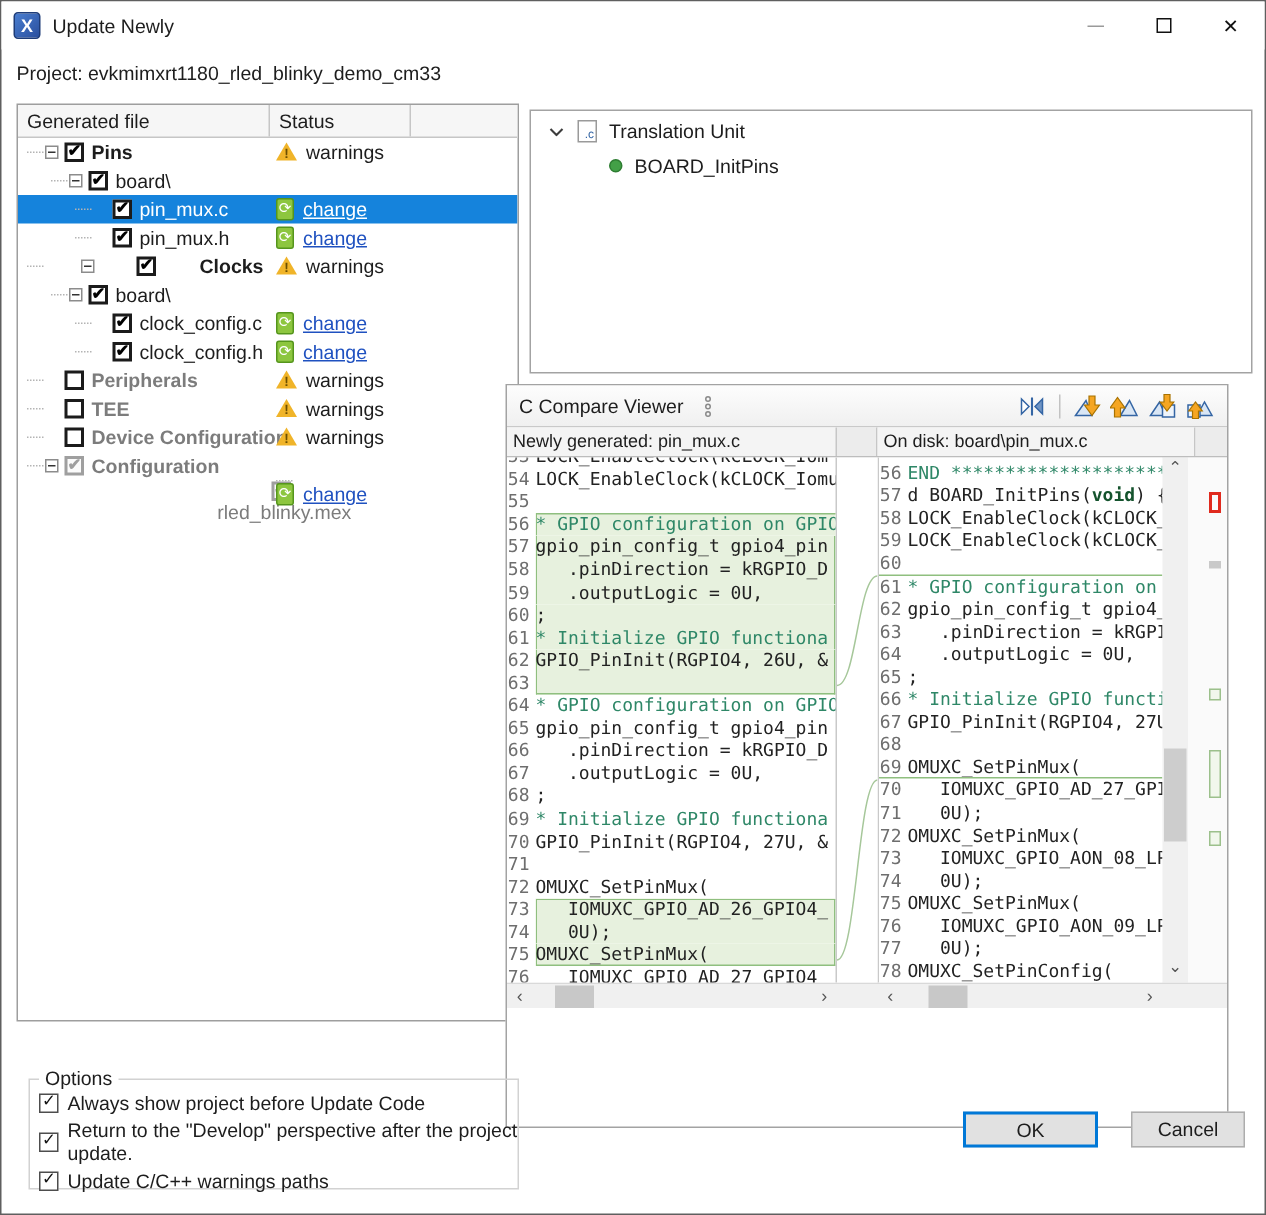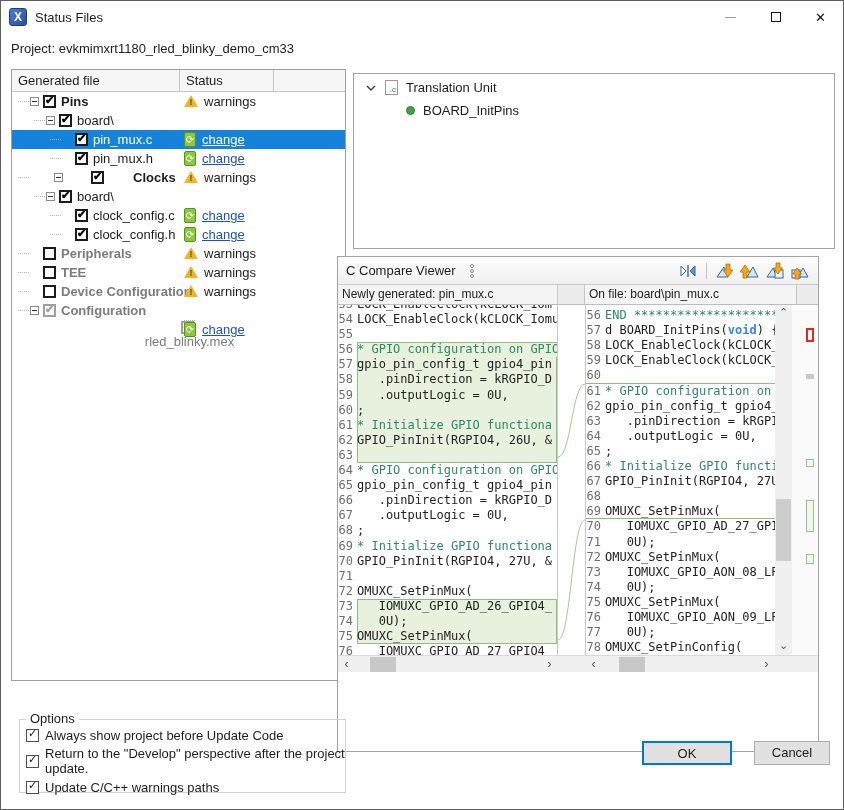--- a/index.html
+++ b/index.html
@@ -72,21 +72,21 @@
 
   .viewer-body { position:relative; height:350px; display:flex; }
   .code-pane { overflow:hidden; font-family:"DejaVu Sans Mono", monospace; font-size:12px; background:#fff; }
   #pane-left { width:220px; border-right:1px solid #c9c9c9; }
   #pane-right { width:190px; border-left:1px solid #c9c9c9; }
   .gutter { width:27px; position:relative; background:#fff; }
   .code-line { position:relative; height:15.1px; line-height:15.1px; display:flex; }
   .ln { width:15px; flex:none; text-align:right; color:#6e6e6e; margin-right:4px; }
   .cw { flex:1; white-space:pre; color:#222; }
   .cmt { color:#2e8767; }
-  .kw { color:#3b82f6; font-weight:bold; }
+  .kw { color:#14532d; font-weight:bold; }
   .d { background:#e7f1de; }
   .d.dm { box-shadow:inset 1px 0 0 #8fbf7f, inset -1px 0 0 #8fbf7f; }
   .d.ds { box-shadow:inset 1px 0 0 #8fbf7f, inset -1px 0 0 #8fbf7f, inset 0 1px 0 #8fbf7f; }
   .d.de { box-shadow:inset 1px 0 0 #8fbf7f, inset -1px 0 0 #8fbf7f, inset 0 -1px 0 #8fbf7f; }
   .code-line.ins::before { content:''; position:absolute; left:0; right:0; top:-1px; border-top:1px solid #8fbf7f; }
 
   .vscroll { width:17px; background:#f0f0f0; position:relative; }
   .vthumb { position:absolute; left:1px; right:1px; top:194px; height:62px; background:#cdcdcd; }
   .sarrow { position:absolute; left:0; width:17px; height:17px; text-align:center; line-height:15px; color:#555; font-size:11px; }
   .ruler { flex:1; position:relative; background:#fafafa; }
@@ -111,21 +111,21 @@
   #ok-btn { left:641px; width:90px; border:2px solid #0078d7; }
   #cancel-btn { left:753px; width:76px; border:1px solid #adadad; line-height:22px; }
 </style>
 </head>
 <body>
 
 <div class="window">
 
   <div class="titlebar">
     <div class="app-icon">X</div>
-    <div class="title-text">Status Files</div>
+    <div class="title-text">Update Newly</div>
     <div class="win-btns">
       <div class="win-btn min">
           <span></span>
         </div>
       <div class="win-btn max">
           <span></span>
         </div>
       <div class="win-btn close">✕</div>
     </div>
   </div>
@@ -331,21 +331,21 @@
               <rect x="2" y="8" width="8" height="8" fill="#eef4fb" stroke="#3465a4"></rect>
               <path d="M9,17 h-4 v-5 h-2.5 l4.5,-6 4.5,6 h-2.5 z" fill="#f5a623" stroke="#a87200" stroke-width="0.8"></path>
             </svg>
         </span>
       </span>
     </div>
 
     <div class="pane-headers">
       <div class="ph-cell ph-left">Newly generated: pin_mux.c</div>
       <div class="ph-cell ph-gut"></div>
-      <div class="ph-cell ph-right">On file: board\pin_mux.c</div>
+      <div class="ph-cell ph-right">On disk: board\pin_mux.c</div>
       <div class="ph-cell ph-corner"></div>
     </div>
 
     <div class="viewer-body">
       <div class="code-pane" id="pane-left">
           <div id="pane-left-lines" style="margin-top:-8px">
             <div class="code-line">
               <span class="ln">53</span>
               <span class="cw"><span>LOCK_EnableClock(kCLOCK_Iom</span></span>
             </div>

